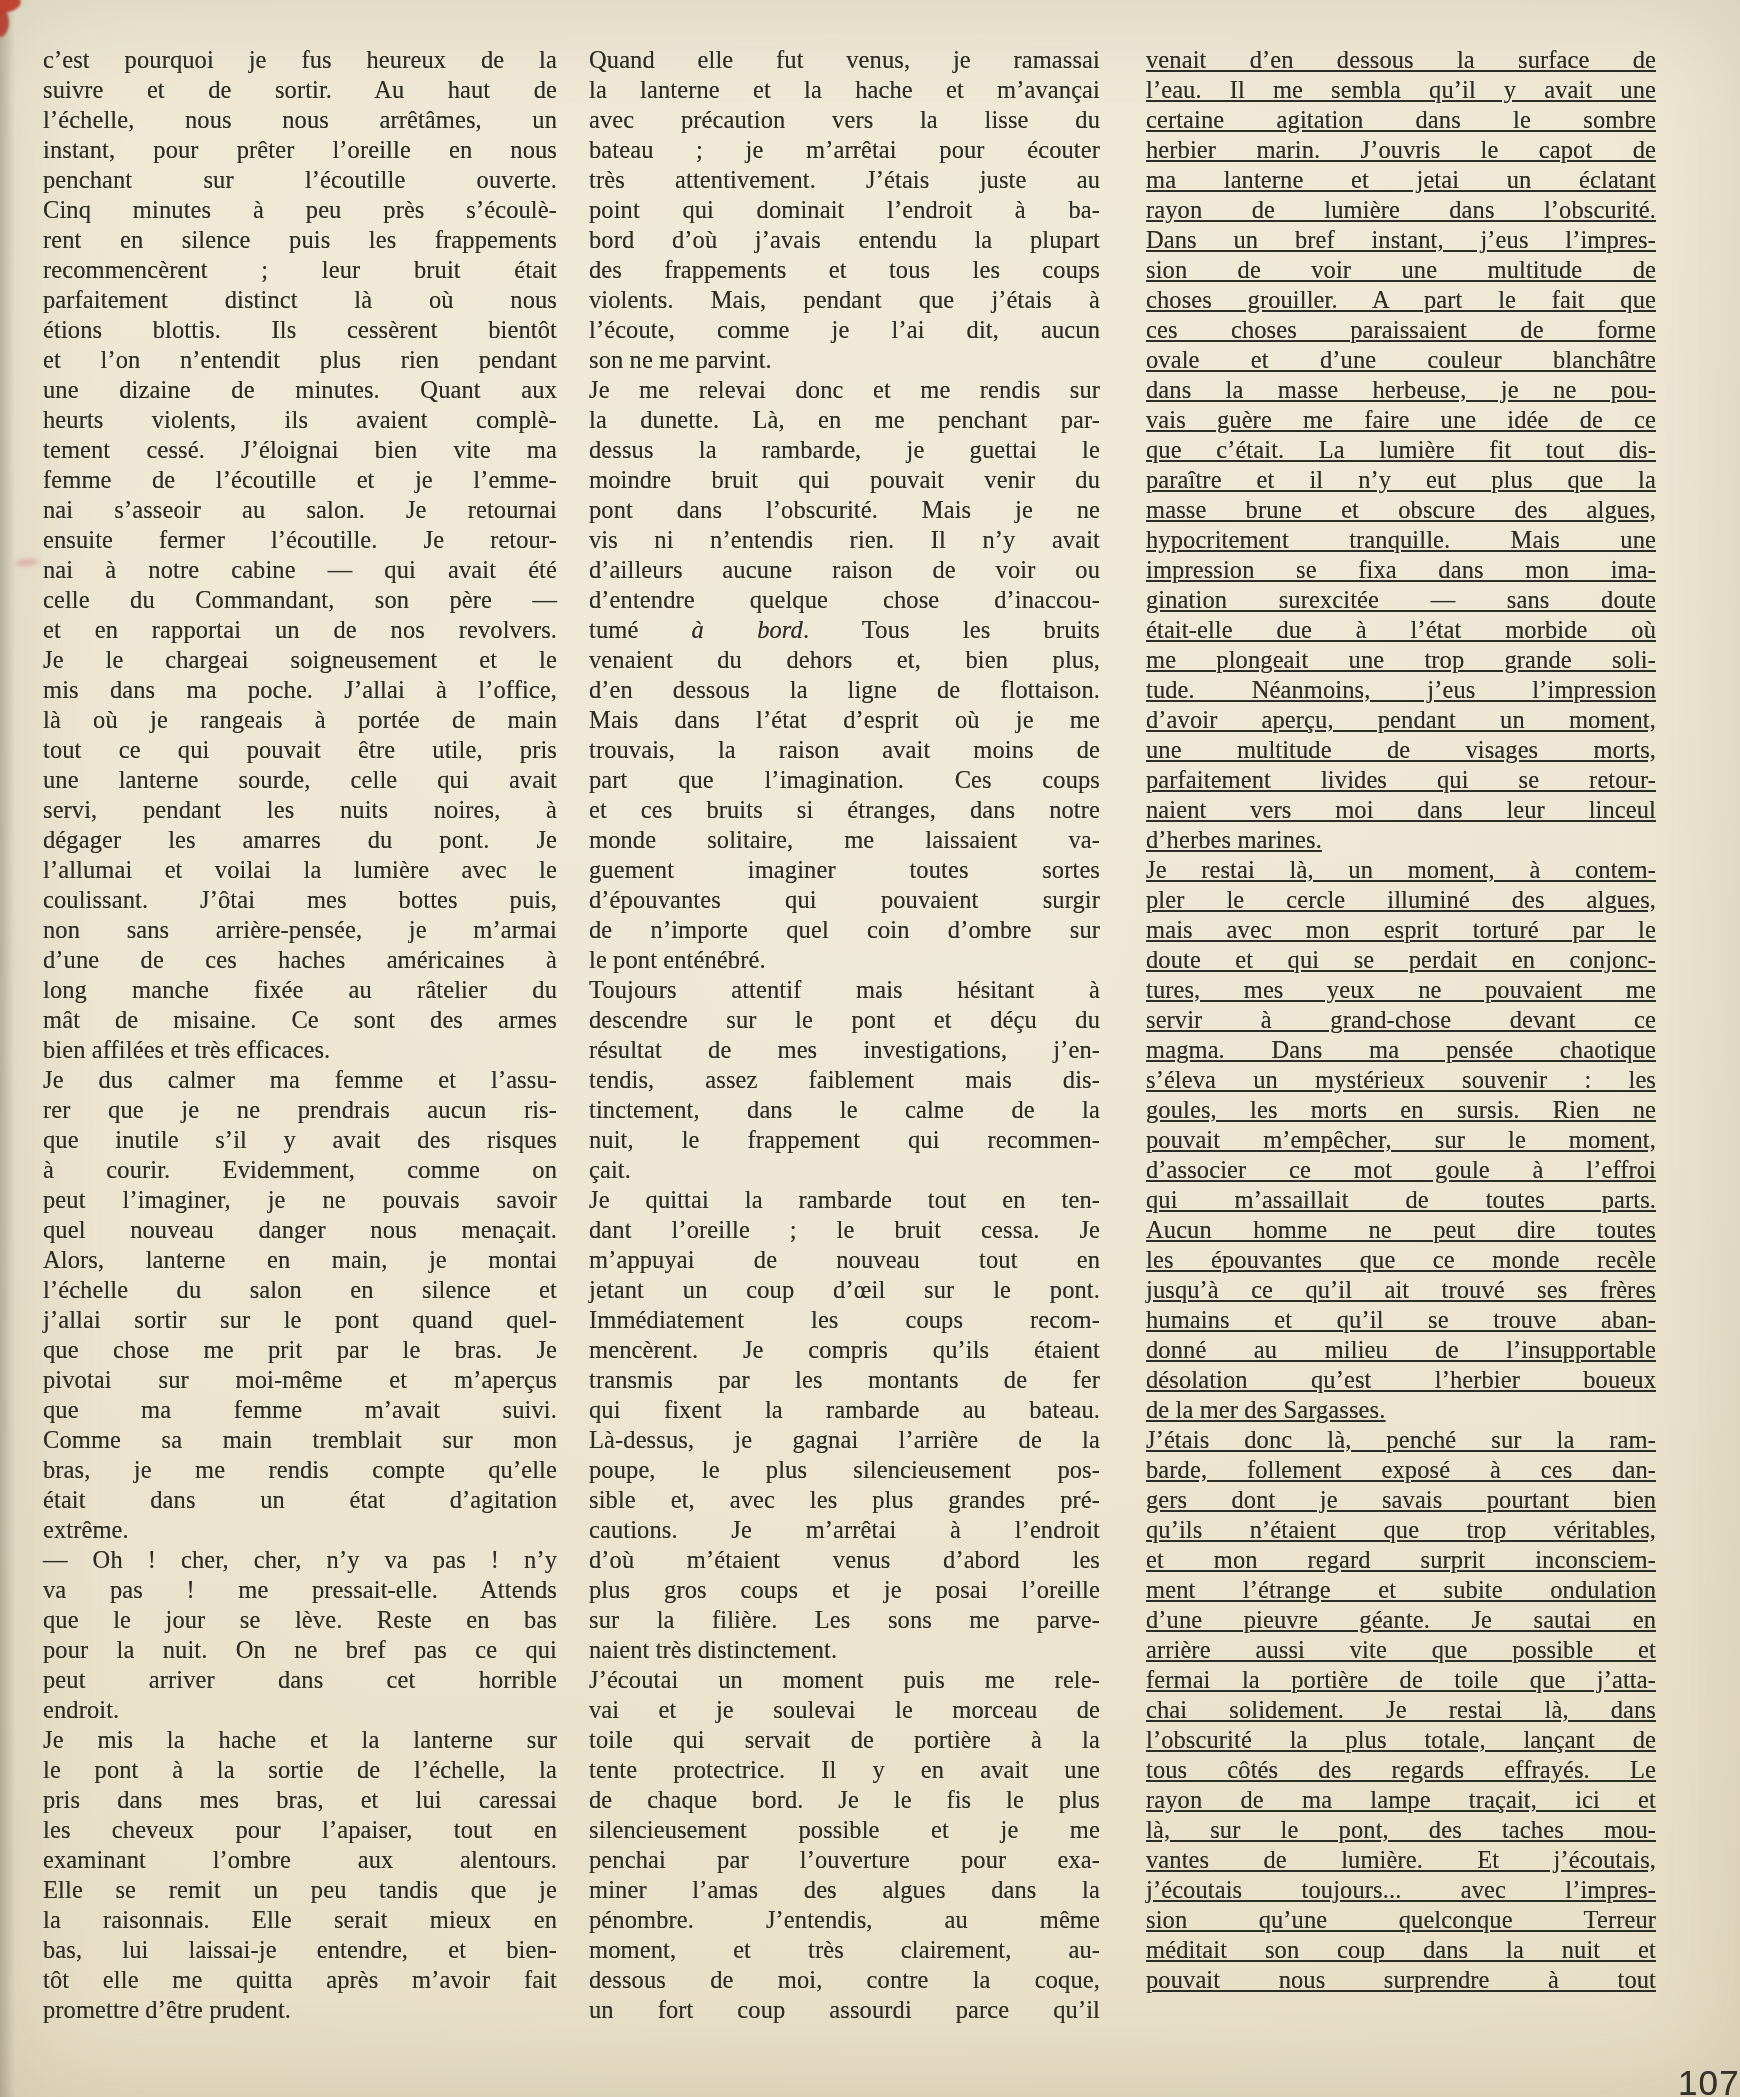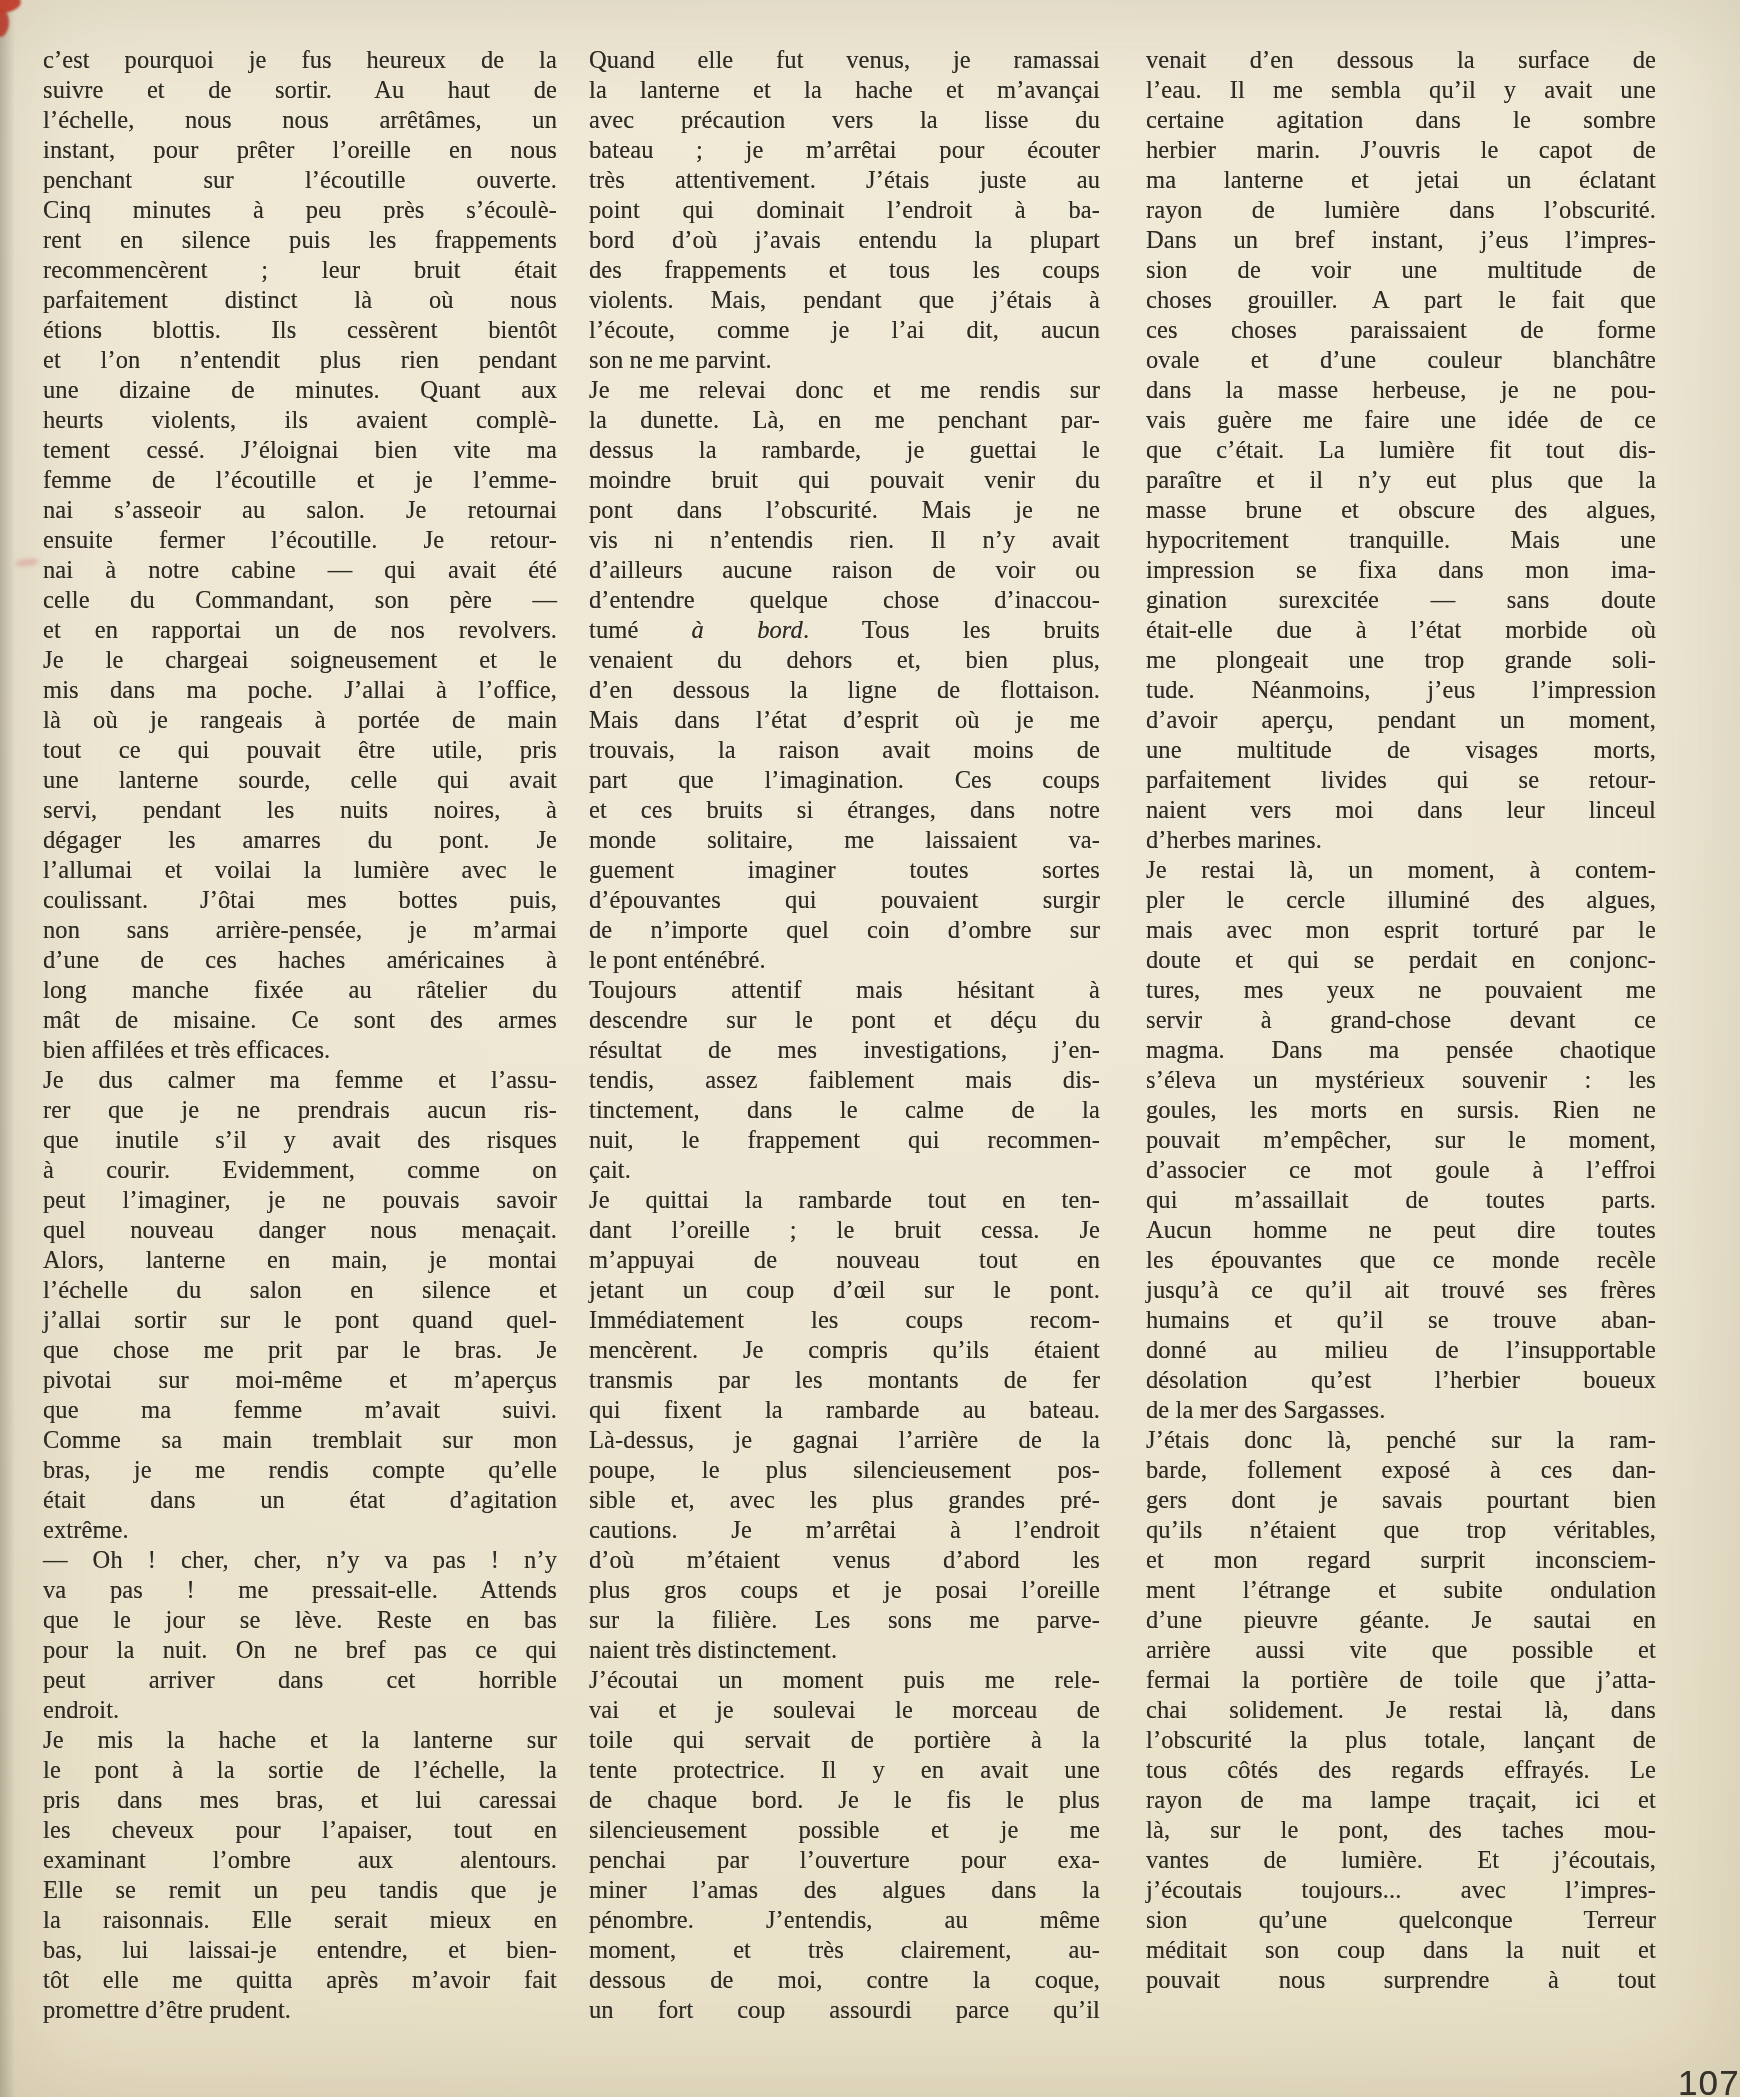--- a/index.html
+++ b/index.html
@@ -56,21 +56,21 @@
     transform: rotate(-6deg);
     filter: blur(2.2px);
     opacity: 0.7;
   }
   .column {
     position: absolute;
     top: 45px;
   }
   .col-1 { left: 20px;   width: 514px; margin-left: 23px; }
   .col-2 { left: 589px;  width: 511px; }
-  .col-3 { left: 1146px; width: 510px; }
+  .col-3 { left: 1146px; width: 510px; text-decoration: underline; }
   .line {
     font-size: 24.5px;
     line-height: 30px;
     letter-spacing: 0.1px;
     text-align: justify;
     text-align-last: justify;
     white-space: normal;
     text-shadow: 0 0 0.4px rgba(45,43,37,0.55);
   }
   .line.para-end {

